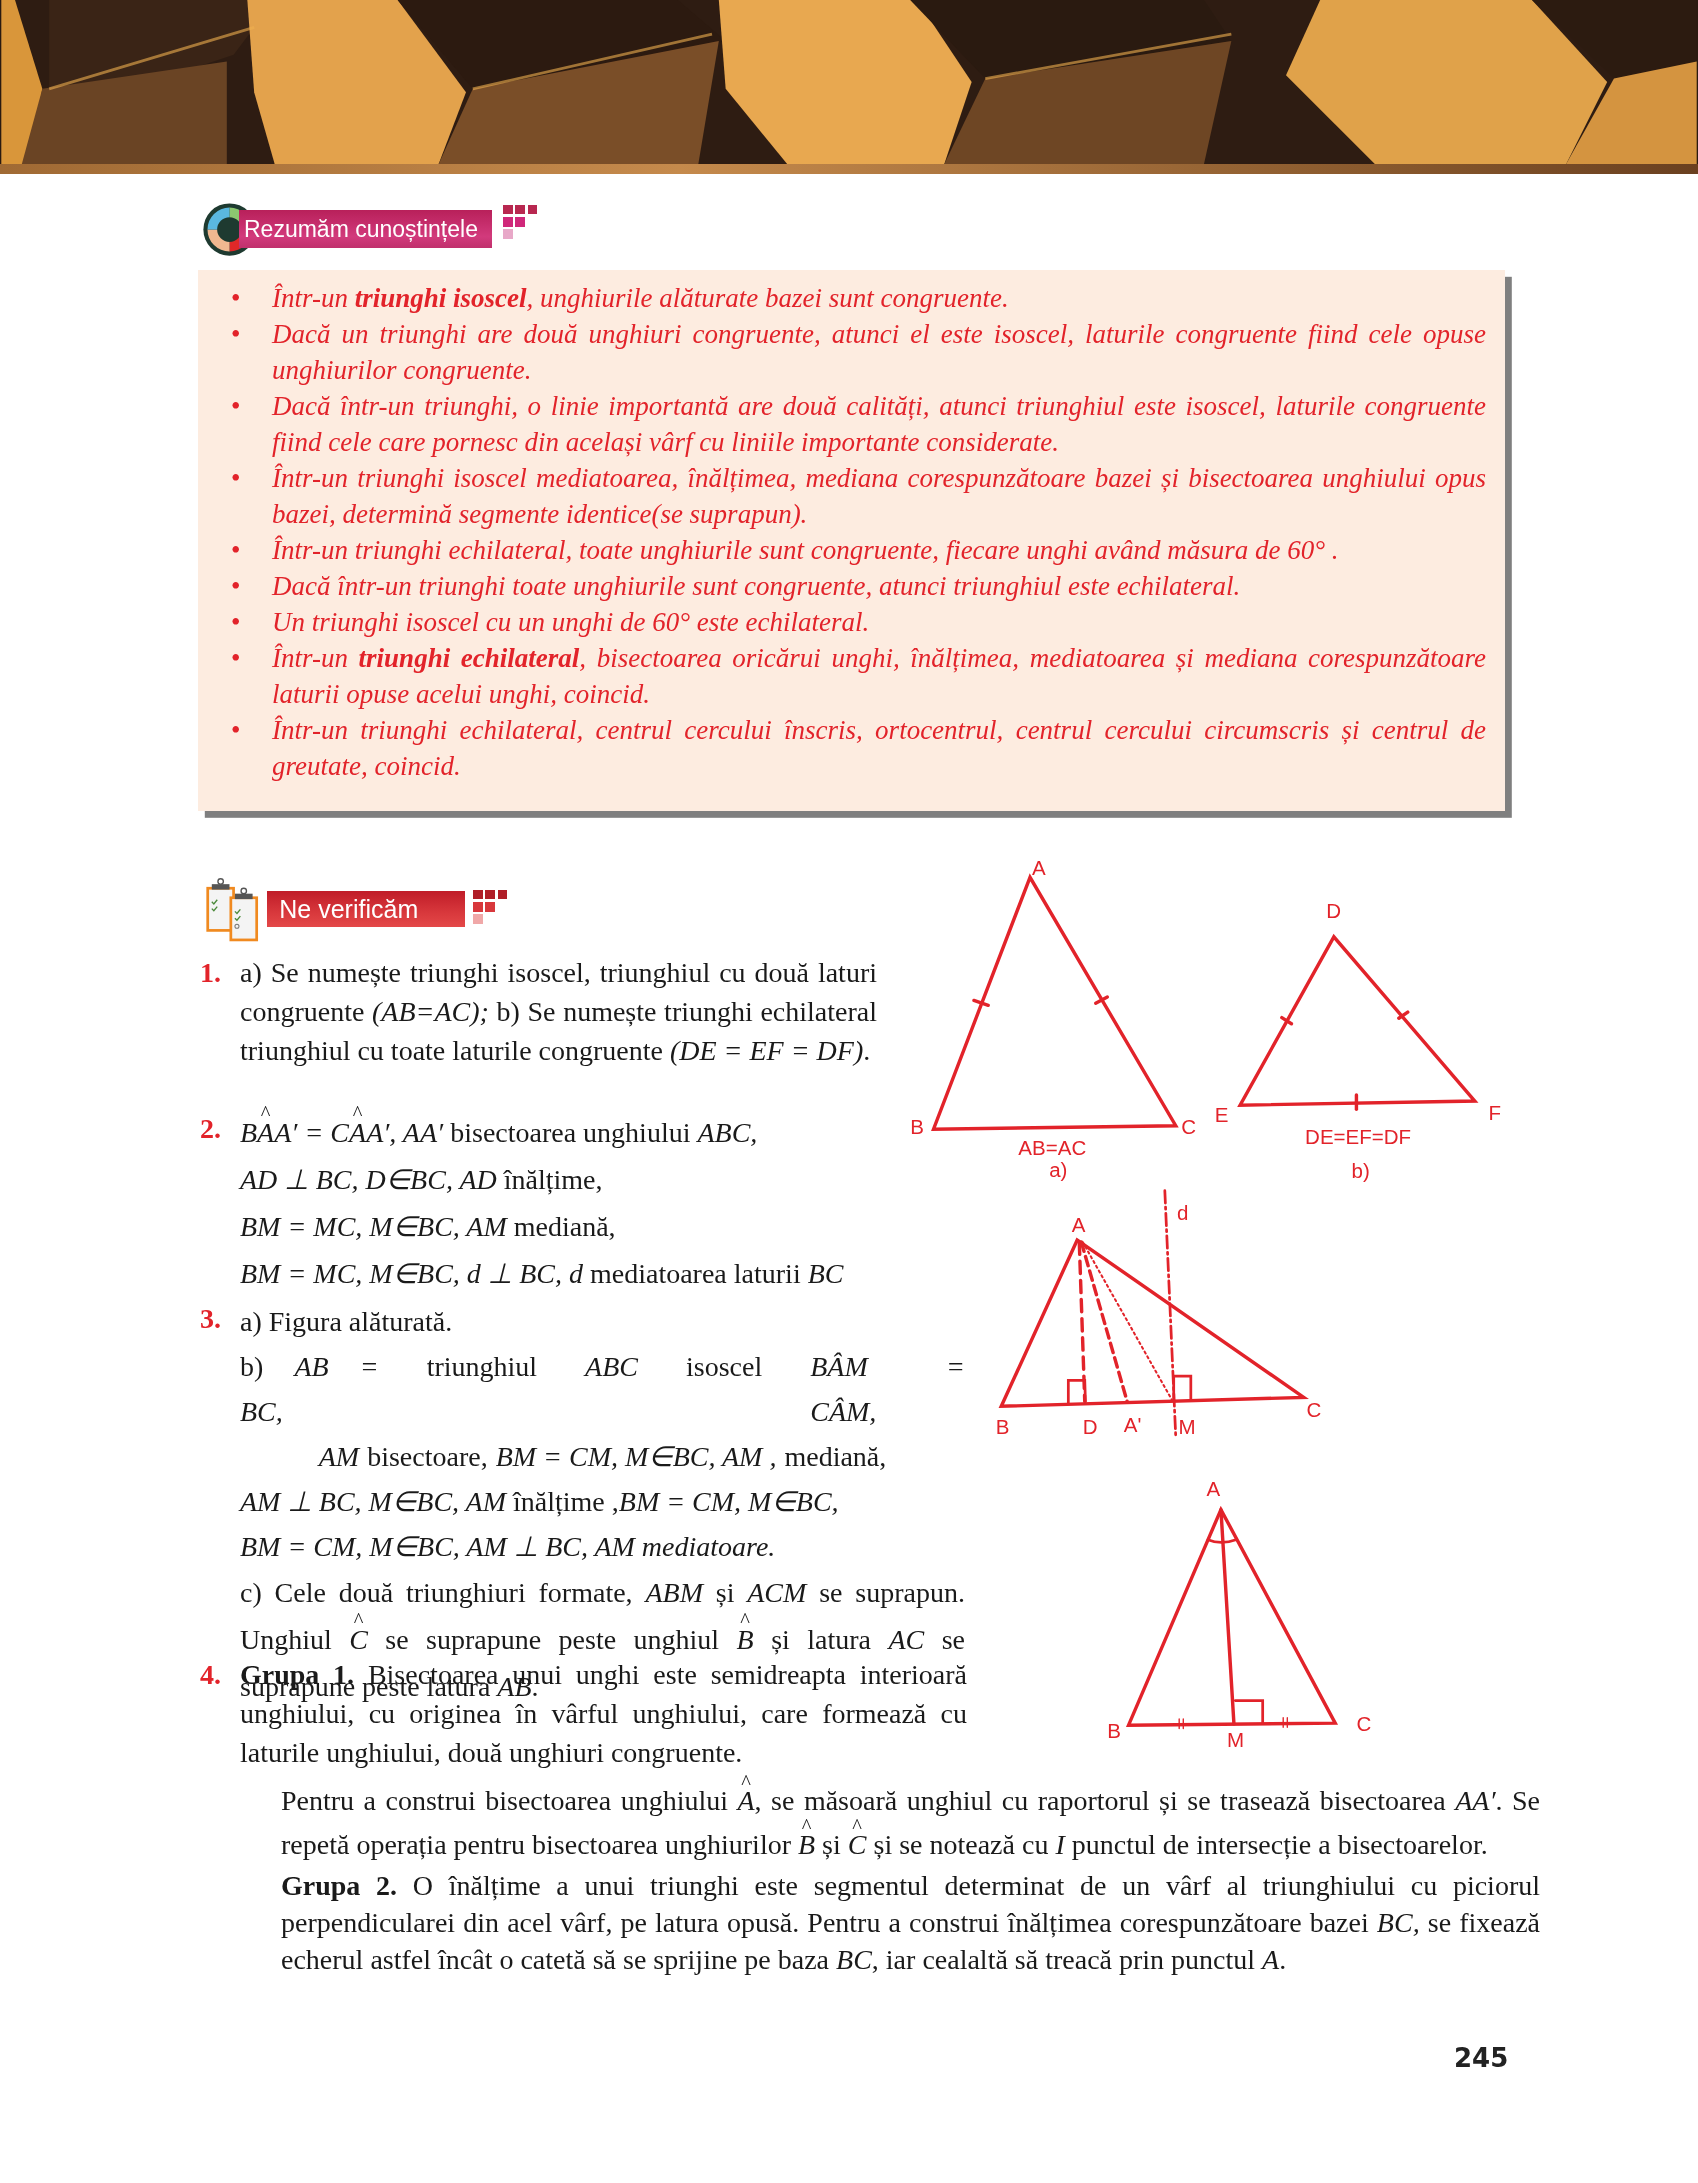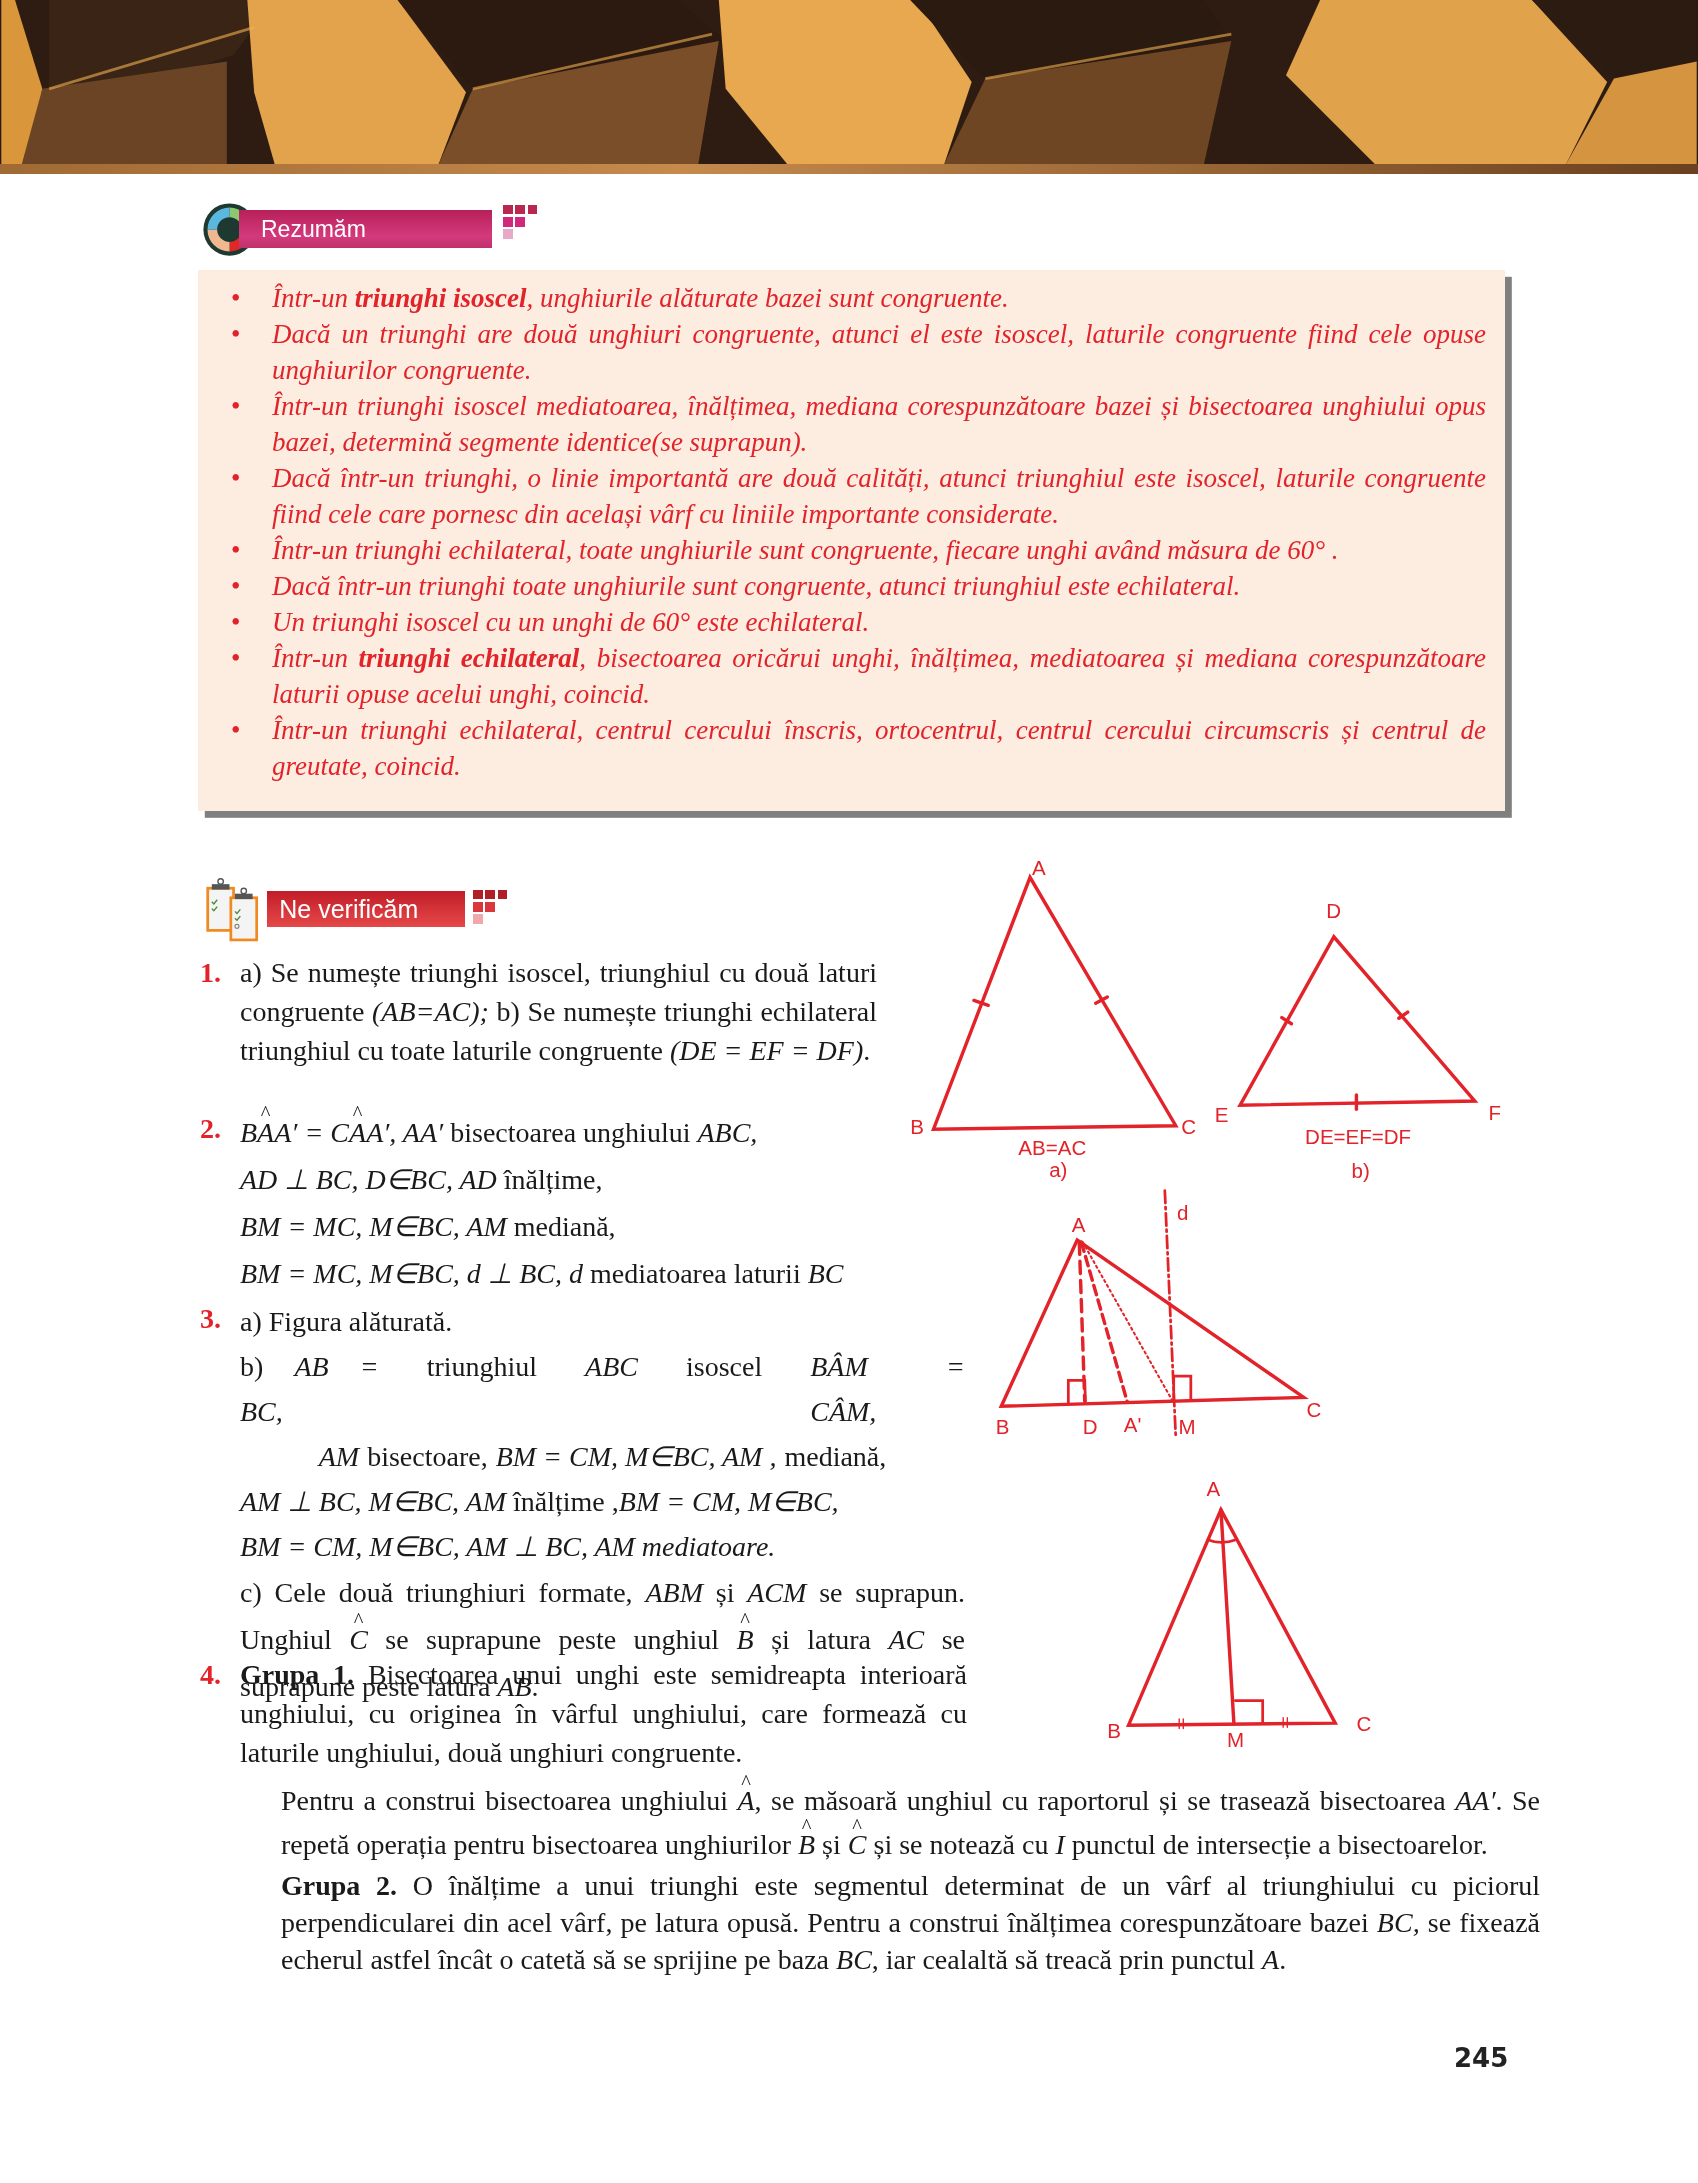--- a/index.html
+++ b/index.html
@@ -11,21 +11,21 @@
   .banner svg { display: block; }
   .banner-strip { position: absolute; left: 0; top: 164px; width: 1698px; height: 9.6px;
                   background: linear-gradient(90deg, #a06a34, #c58a4c 40%, #8a5a2e 80%, #6a4020); }
   
   .badge { position: absolute; display: flex; align-items: center; }
   .badge .pill { color: #fff; font-family: "Liberation Sans", sans-serif; }
   .badge-rez { left: 202px; top: 202px; height: 55px; }
   .rez-icon { position: absolute; left: 0; top: 0; width: 55px; height: 55px; }
   .rez-pill { position: absolute; left: 37px; top: 8.2px; width: 253px; height: 38px;
               background: linear-gradient(180deg, #b8205a, #d23a7c 70%, #c0306c);
-              font-size: 23px; line-height: 38px; padding-left: 22px; box-sizing: border-box; }
+              font-size: 23px; line-height: 38px; padding-left: 5px; box-sizing: border-box; }
   .squares { position: absolute; display: grid; grid-template-columns: repeat(3, 9.6px); grid-gap: 2.7px; }
   .squares span { width: 9.6px; height: 9.6px; display: block; }
   
   .summary { position: absolute; left: 198px; top: 270px; width: 1307px; height: 541px;
              background: #fdece0; box-shadow: 6.8px 6.8px 0 #7f7f7f; }
   .summary ul { list-style: none; margin: 0; padding: 9.6px 19px 0 74px; }
   .summary li { position: relative; color: #e2232a; font-style: italic; font-size: 27px;
                 line-height: 36px; text-align: justify; text-align-last: left; }
   .summary li::before { content: "•"; position: absolute; left: -41px; top: 0; font-style: normal; }
   .summary li b { font-weight: bold; }
@@ -92,22 +92,22 @@
     <span style="background:#e8a8c8"></span>
       <span></span>
       <span></span>
   </div>
 </div>
 
 <div class="summary">
   <ul>
     <li><span>Într-un </span><b>triunghi isoscel</b><span>, unghiurile alăturate bazei sunt congruente.</span></li>
     <li><span>Dacă un triunghi are două unghiuri congruente, atunci el este isoscel, laturile congruente fiind cele opuse unghiurilor congruente.</span></li>
+    <li><span>Dacă într-un triunghi, o linie importantă are două calități, atunci triunghiul este isoscel, laturile congruente fiind cele care pornesc din același vârf cu liniile importante considerate.</span></li>
     <li><span>Într-un triunghi isoscel mediatoarea, înălțimea, mediana corespunzătoare bazei și bisectoarea unghiului opus bazei, determină segmente identice(se suprapun).</span></li>
-    <li><span>Dacă într-un triunghi, o linie importantă are două calități, atunci triunghiul este isoscel, laturile congruente fiind cele care pornesc din același vârf cu liniile importante considerate.</span></li>
     <li><span>Într-un triunghi echilateral, toate unghiurile sunt congruente, fiecare unghi având măsura de 60° .</span></li>
     <li><span>Dacă într-un triunghi toate unghiurile sunt congruente, atunci triunghiul este echilateral.</span></li>
     <li><span>Un triunghi isoscel cu un unghi de 60°  este echilateral.</span></li>
     <li><span>Într-un </span><b>triunghi echilateral</b><span>, bisectoarea oricărui unghi, înălțimea, mediatoarea și mediana corespunzătoare laturii opuse acelui unghi, coincid.</span></li>
     <li><span>Într-un triunghi echilateral, centrul cercului înscris, ortocentrul, centrul cercului circumscris și centrul de greutate, coincid.</span></li>
   </ul>
 </div>
 
 <div class="badge badge-ver">
   <svg class="ver-icon" viewBox="0 0 100 100">

